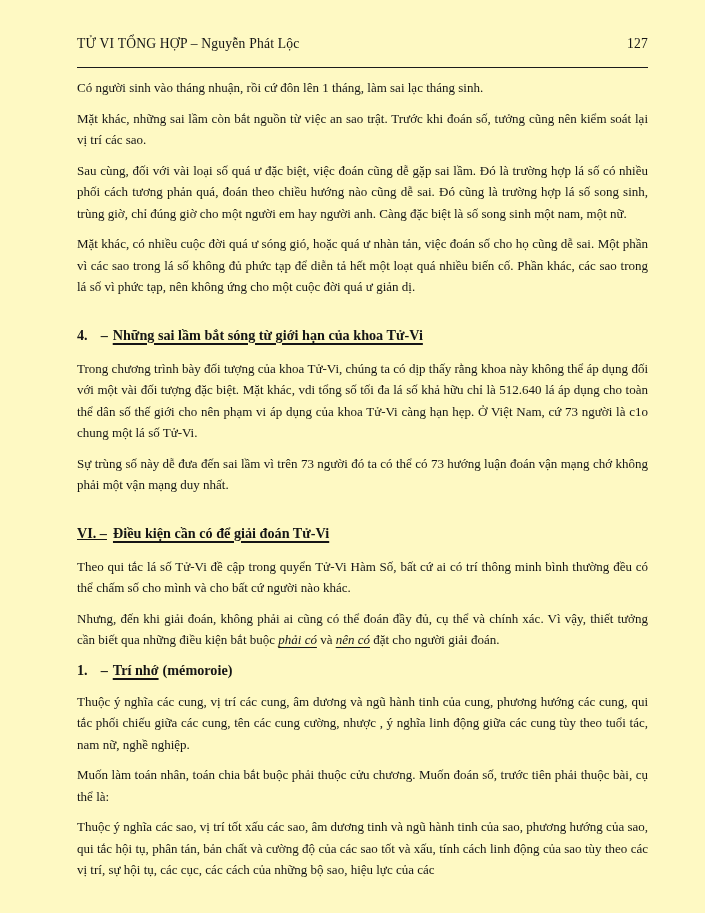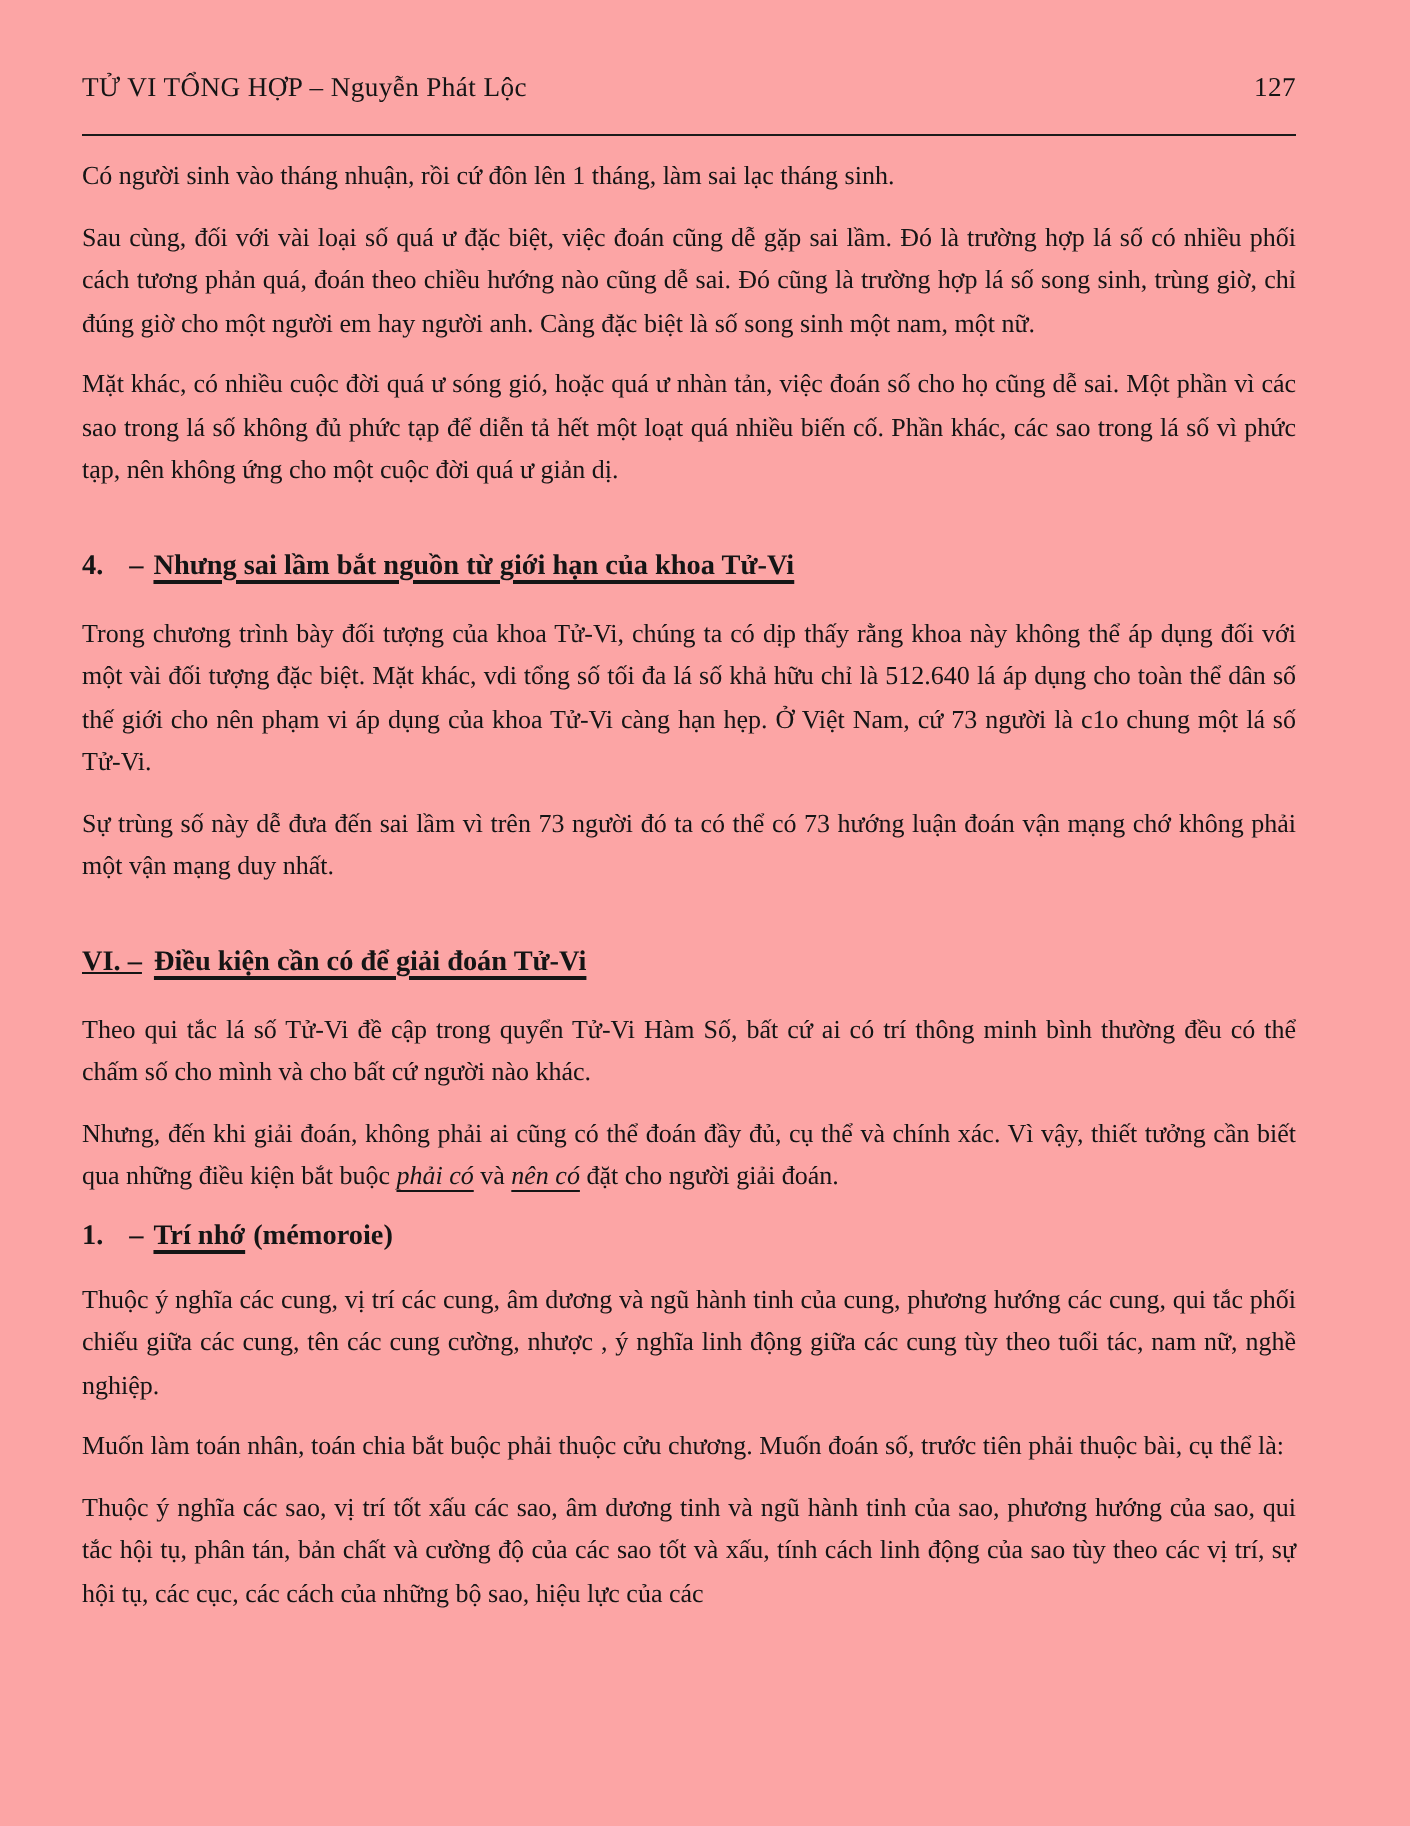--- a/index.html
+++ b/index.html
@@ -5,22 +5,22 @@
   html, body {
     margin: 0;
     padding: 0;
     background: #ffffff;
   }
   .page {
     position: relative;
     width: 705px;
     height: 913px;
     box-sizing: border-box;
-    padding: 36px 57px 0 41px;
-    background: #fca5a5;
+    padding: 36px 57px 0 77px;
+    background: #fef9c3;
     font-family: "Liberation Serif", "DejaVu Serif", serif;
     color: #151515;
     overflow: hidden;
   }
   .running-head {
     display: flex;
     justify-content: space-between;
     align-items: baseline;
     font-size: 13.6px;
     letter-spacing: 0.2px;
@@ -74,27 +74,28 @@
     <span>127</span>
   </header>
 
   <hr class="rule">
 
   <main>
 
     <p>Có người sinh vào tháng nhuận, rồi cứ đôn lên 1 tháng, làm sai lạc tháng sinh.</p>
 
 
+    <p>Mặt khác, những sai lầm còn bắt nguồn từ việc an sao trật. Trước khi đoán số, tưởng cũng nên kiểm soát lại vị trí các sao.</p>
 
     <p>Sau cùng, đối với vài loại số quá ư đặc biệt, việc đoán cũng dễ gặp sai lầm. Đó là trường hợp lá số có nhiều phối cách tương phản quá, đoán theo chiều hướng nào cũng dễ sai. Đó cũng là trường hợp lá số song sinh, trùng giờ, chỉ đúng giờ cho một người em hay người anh. Càng đặc biệt là số song sinh một nam, một nữ.</p>
 
     <p>Mặt khác, có nhiều cuộc đời quá ư sóng gió, hoặc quá ư nhàn tản, việc đoán số cho họ cũng dễ sai. Một phần vì  các sao trong lá số không đủ phức tạp để diễn tả hết một loạt quá nhiều biến cố. Phần khác, các sao trong lá số vì phức tạp, nên không ứng cho một cuộc đời quá ư giản dị.</p>
 
     <h3 class="sec">
-      <span class="num">4.</span><span class="dash">–</span><span class="hu">Nhưng sai lầm bắt nguồn từ giới hạn của khoa Tử-Vi</span>
+      <span class="num">4.</span><span class="dash">–</span><span class="hu">Những sai lầm bắt sóng từ giới hạn của khoa Tử-Vi</span>
     </h3>
 
     <p>Trong chương trình bày đối tượng của khoa Tử-Vi, chúng ta có dịp thấy rằng khoa này không thể áp dụng đối với một vài đối tượng đặc biệt. Mặt khác, vdi tổng số tối đa lá số khả hữu chỉ là 512.640 lá áp dụng cho toàn thể dân số thế giới cho nên phạm vi áp dụng của khoa Tử-Vi càng hạn hẹp. Ở Việt Nam, cứ 73 người là c1o chung một lá số Tử-Vi.</p>
 
     <p>Sự trùng số này dễ đưa đến sai lầm vì trên 73 người đó ta có thể có 73 hướng luận đoán vận mạng chớ không phải một vận mạng duy nhất.</p>
 
     <h3 class="sec">
       <span class="numdash">VI. –</span><span class="hu">Điều kiện cần có để giải đoán Tử-Vi</span>
     </h3>
 

